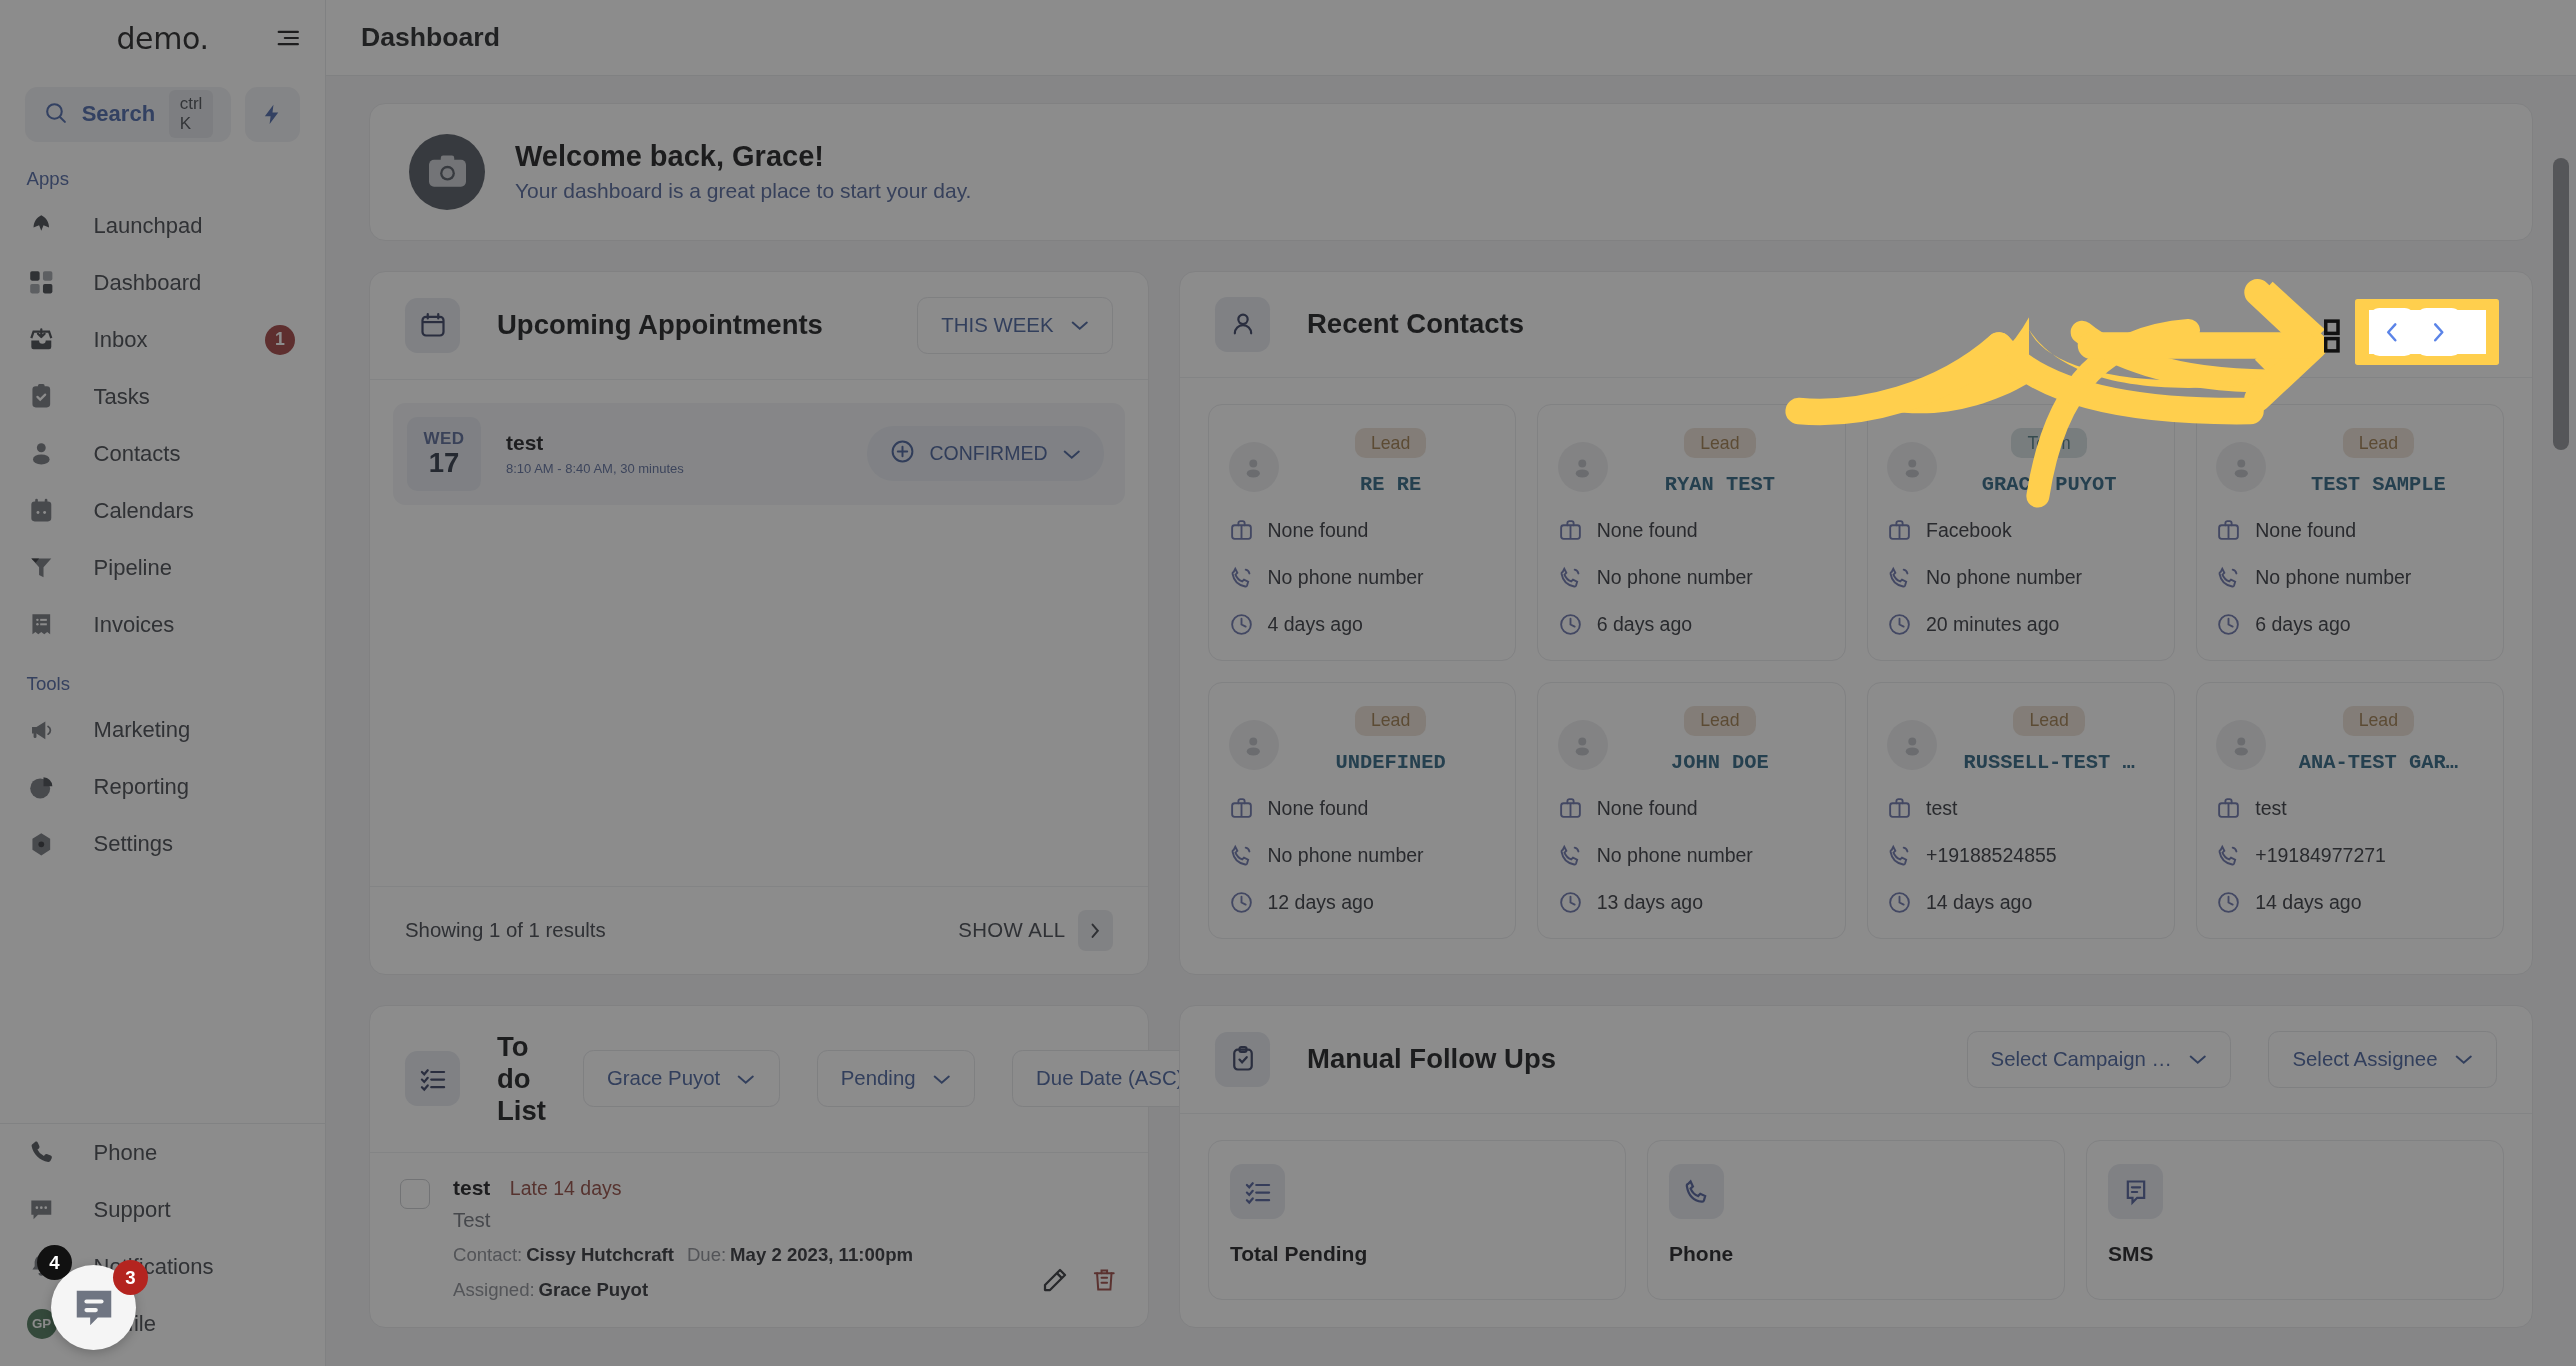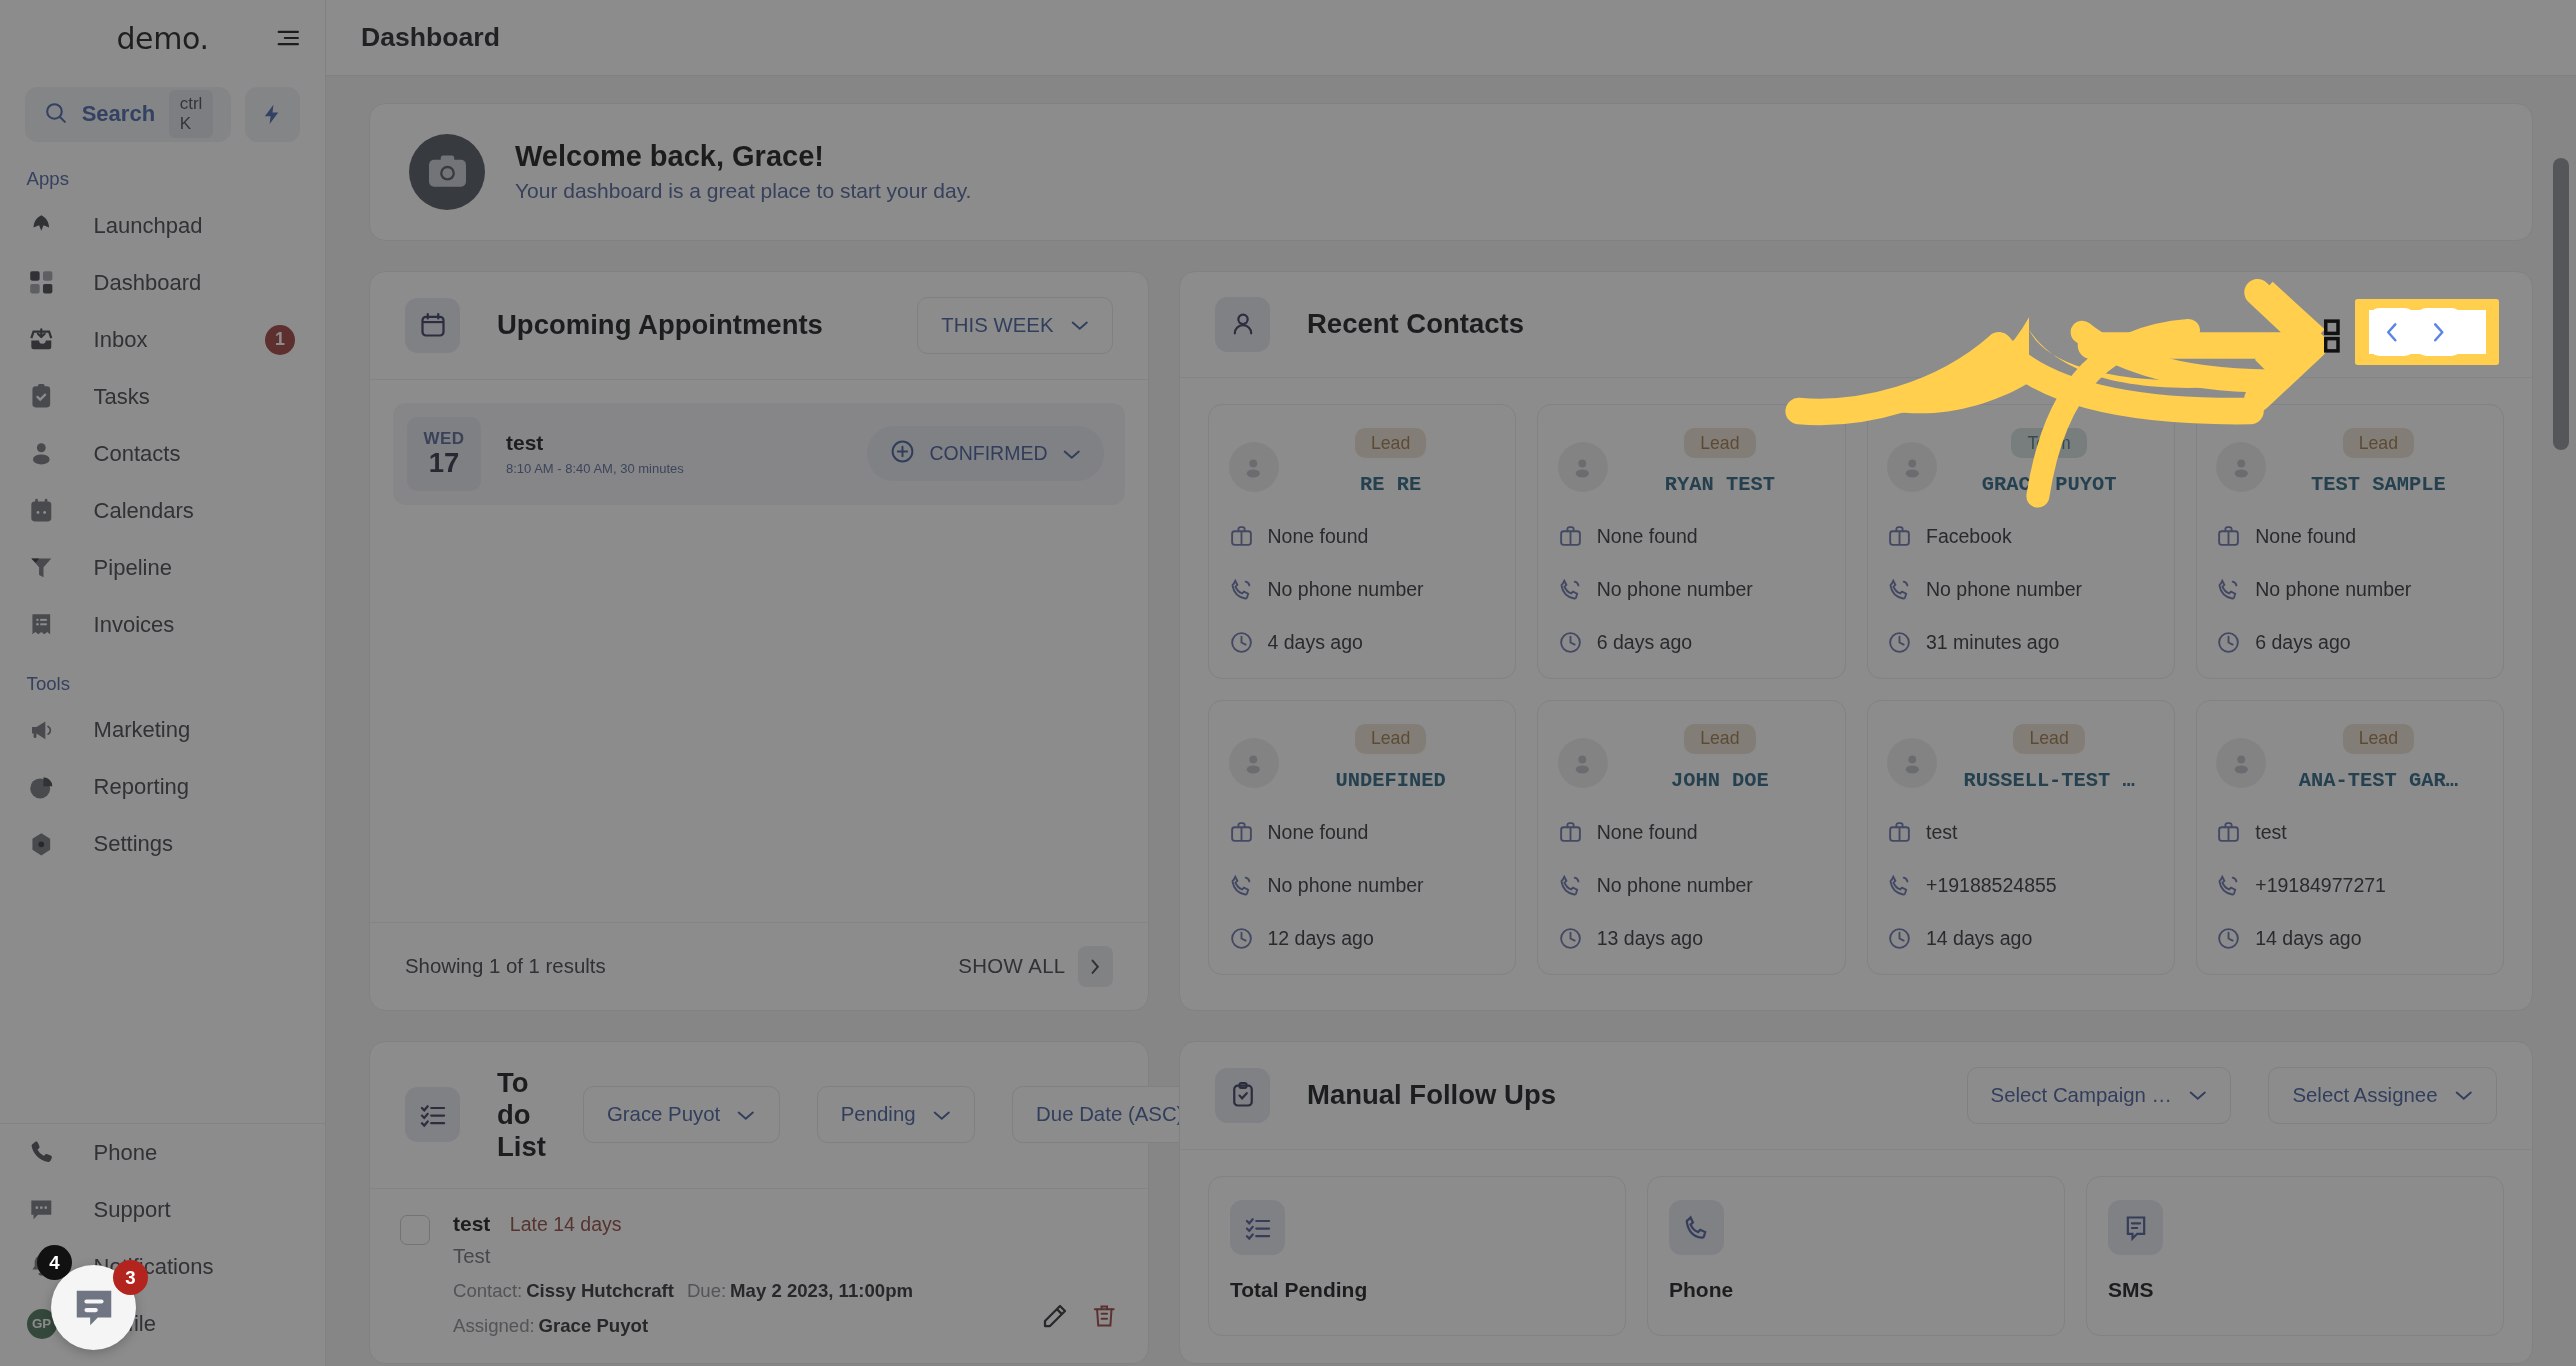--- a/index.html
+++ b/index.html
@@ -181,21 +181,21 @@
   .cc-badge {
     display: inline-block; border-radius: 10.6px; padding: 4.4px 16px;
     font-size: 17.7px; font-weight: 500; margin-bottom: 15px;
   }
   .cc-badge.lead { background: #f5e0cc; color: #b5741e; }
   .cc-badge.team { background: #cfe3e7; color: #2f7f8e; }
   .cc-name {
     font-size: 20.4px; font-weight: 700; color: #0369a1; white-space: nowrap;
     overflow: hidden; text-overflow: ellipsis; font-family: Liberation Mono, monospace;
   }
-  .cc-line { display: flex; align-items: center; gap: 14px; margin-top: 28px; }
+  .cc-line { display: flex; align-items: center; gap: 14px; margin-top: 22px; }
   .cc-line .lt { font-size: 19.5px; color: #2e3340; }
   .cc-ico { width: 25px; height: 25px; flex: 0 0 25px; color: #5d70d6; }
 
   
   .row3 { display: flex; gap: 30px; margin-top: 30px; }
   .col-todo { width: 780px; flex: 0 0 780px; }
   .col-follow { flex: 1; }
 
   .todo-row {
     display: flex; padding: 23px 30px 23px 30px; gap: 23px;
@@ -661,21 +661,21 @@
                       <path d="M6 3.6l2 4-1.8 1.7a11 11 0 006.5 6.5L14.4 14l4 2-1 3.5a1.6 1.6 0 01-1.8 1.1C8.8 19.4 4.6 15.2 3.4 8.4A1.6 1.6 0 014.5 6.6z"></path>
                       <path d="M16 4.5a5 5 0 013.6 3.6" stroke-linecap="round"></path>
                     </svg></span>
                   <span class="lt">No phone number</span>
                 </div>
               <div class="cc-line">
                   <span class="cc-ico"><svg width="25" height="25" viewBox="0 0 24 24" fill="none" stroke="#5d70d6" stroke-width="1.8">
                       <circle cx="12" cy="12" r="9"></circle>
                       <polyline points="12,6.5 12,12 16,14" stroke-linecap="round"></polyline>
                     </svg></span>
-                  <span class="lt">31 minutes ago</span>
+                  <span class="lt">20 minutes ago</span>
                 </div>
             </div>
 
             <div class="contact-card">
               <div class="cc-top">
                 <span class="cc-av">
                     <svg width="26.6" height="26.6" viewBox="0 0 24 24" fill="#b9bec9">
                       <circle cx="12" cy="8.5" r="3.6"></circle>
                       <ellipse cx="12" cy="17.5" rx="6" ry="3.6"></ellipse>
                     </svg>

